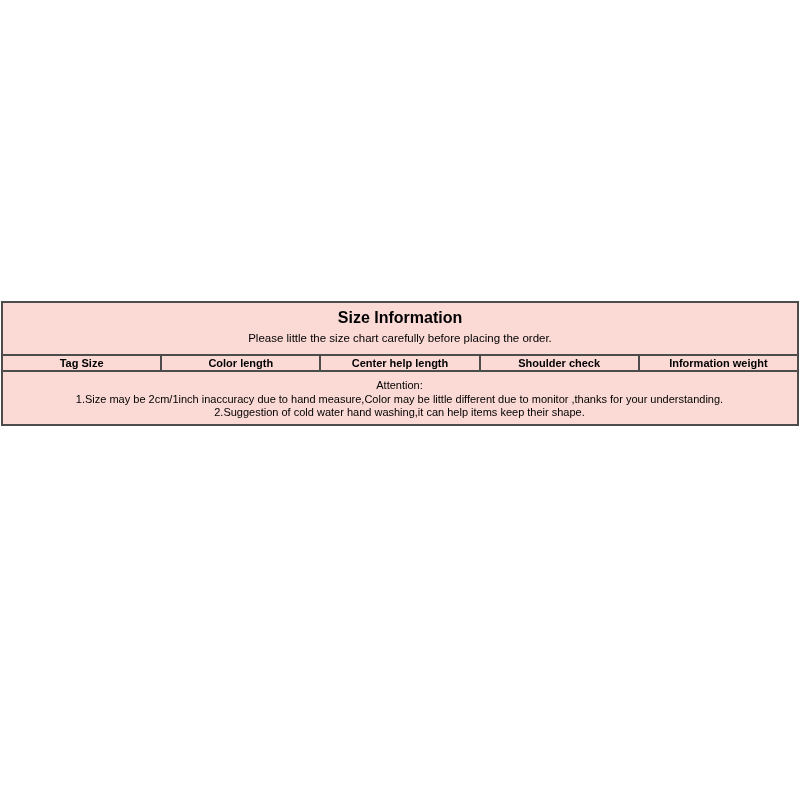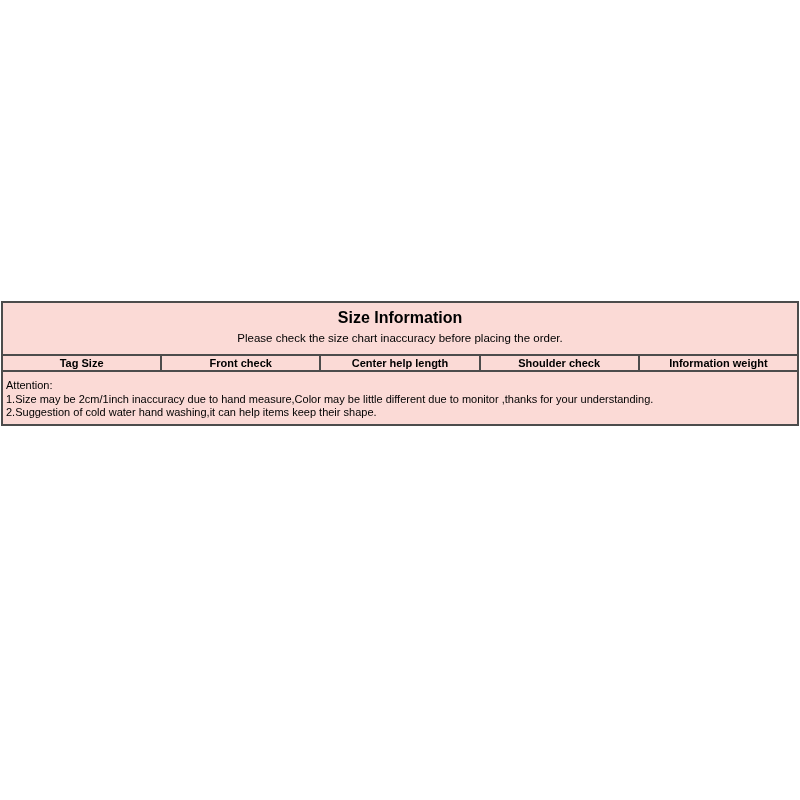--- a/index.html
+++ b/index.html
@@ -53,44 +53,44 @@
   tr.data-row td {
     font-size: 11px;
     text-align: center;
     height: 13px;
     line-height: 13px;
   }
   tr.data-row td.tag-size-cell {
     font-weight: bold;
   }
   .notes-cell {
-    text-align: left;
+    text-align: center;
     padding: 7px 4px 4px 3px !important;
   }
   .notes-cell div {
     font-size: 11px;
     line-height: 13.5px;
     white-space: nowrap;
   }
 </style>
 </head>
 <body>
 
 <div class="canvas">
   <table class="size-chart">
     <tbody>
       <tr>
         <td class="title-cell" colspan="5">
           <div class="chart-title">Size Information</div>
-          <div class="chart-subtitle">Please check the size chart inaccuracy before placing the order.</div>
+          <div class="chart-subtitle">Please little the size chart carefully before placing the order.</div>
         </td>
       </tr>
       <tr class="header-row">
         <th>Tag Size</th>
-        <th>Front check</th>
+        <th>Color length</th>
         <th>Center help length</th>
         <th>Shoulder check</th>
         <th>Information weight</th>
       </tr>
       <tr>
         <td class="notes-cell" colspan="5">
           <div>Attention:</div>
           <div>1.Size may be 2cm/1inch inaccuracy due to hand measure,Color may be little different due to monitor ,thanks for your understanding.</div>
           <div>2.Suggestion of cold water hand washing,it can help items keep their shape.</div>
         </td>

